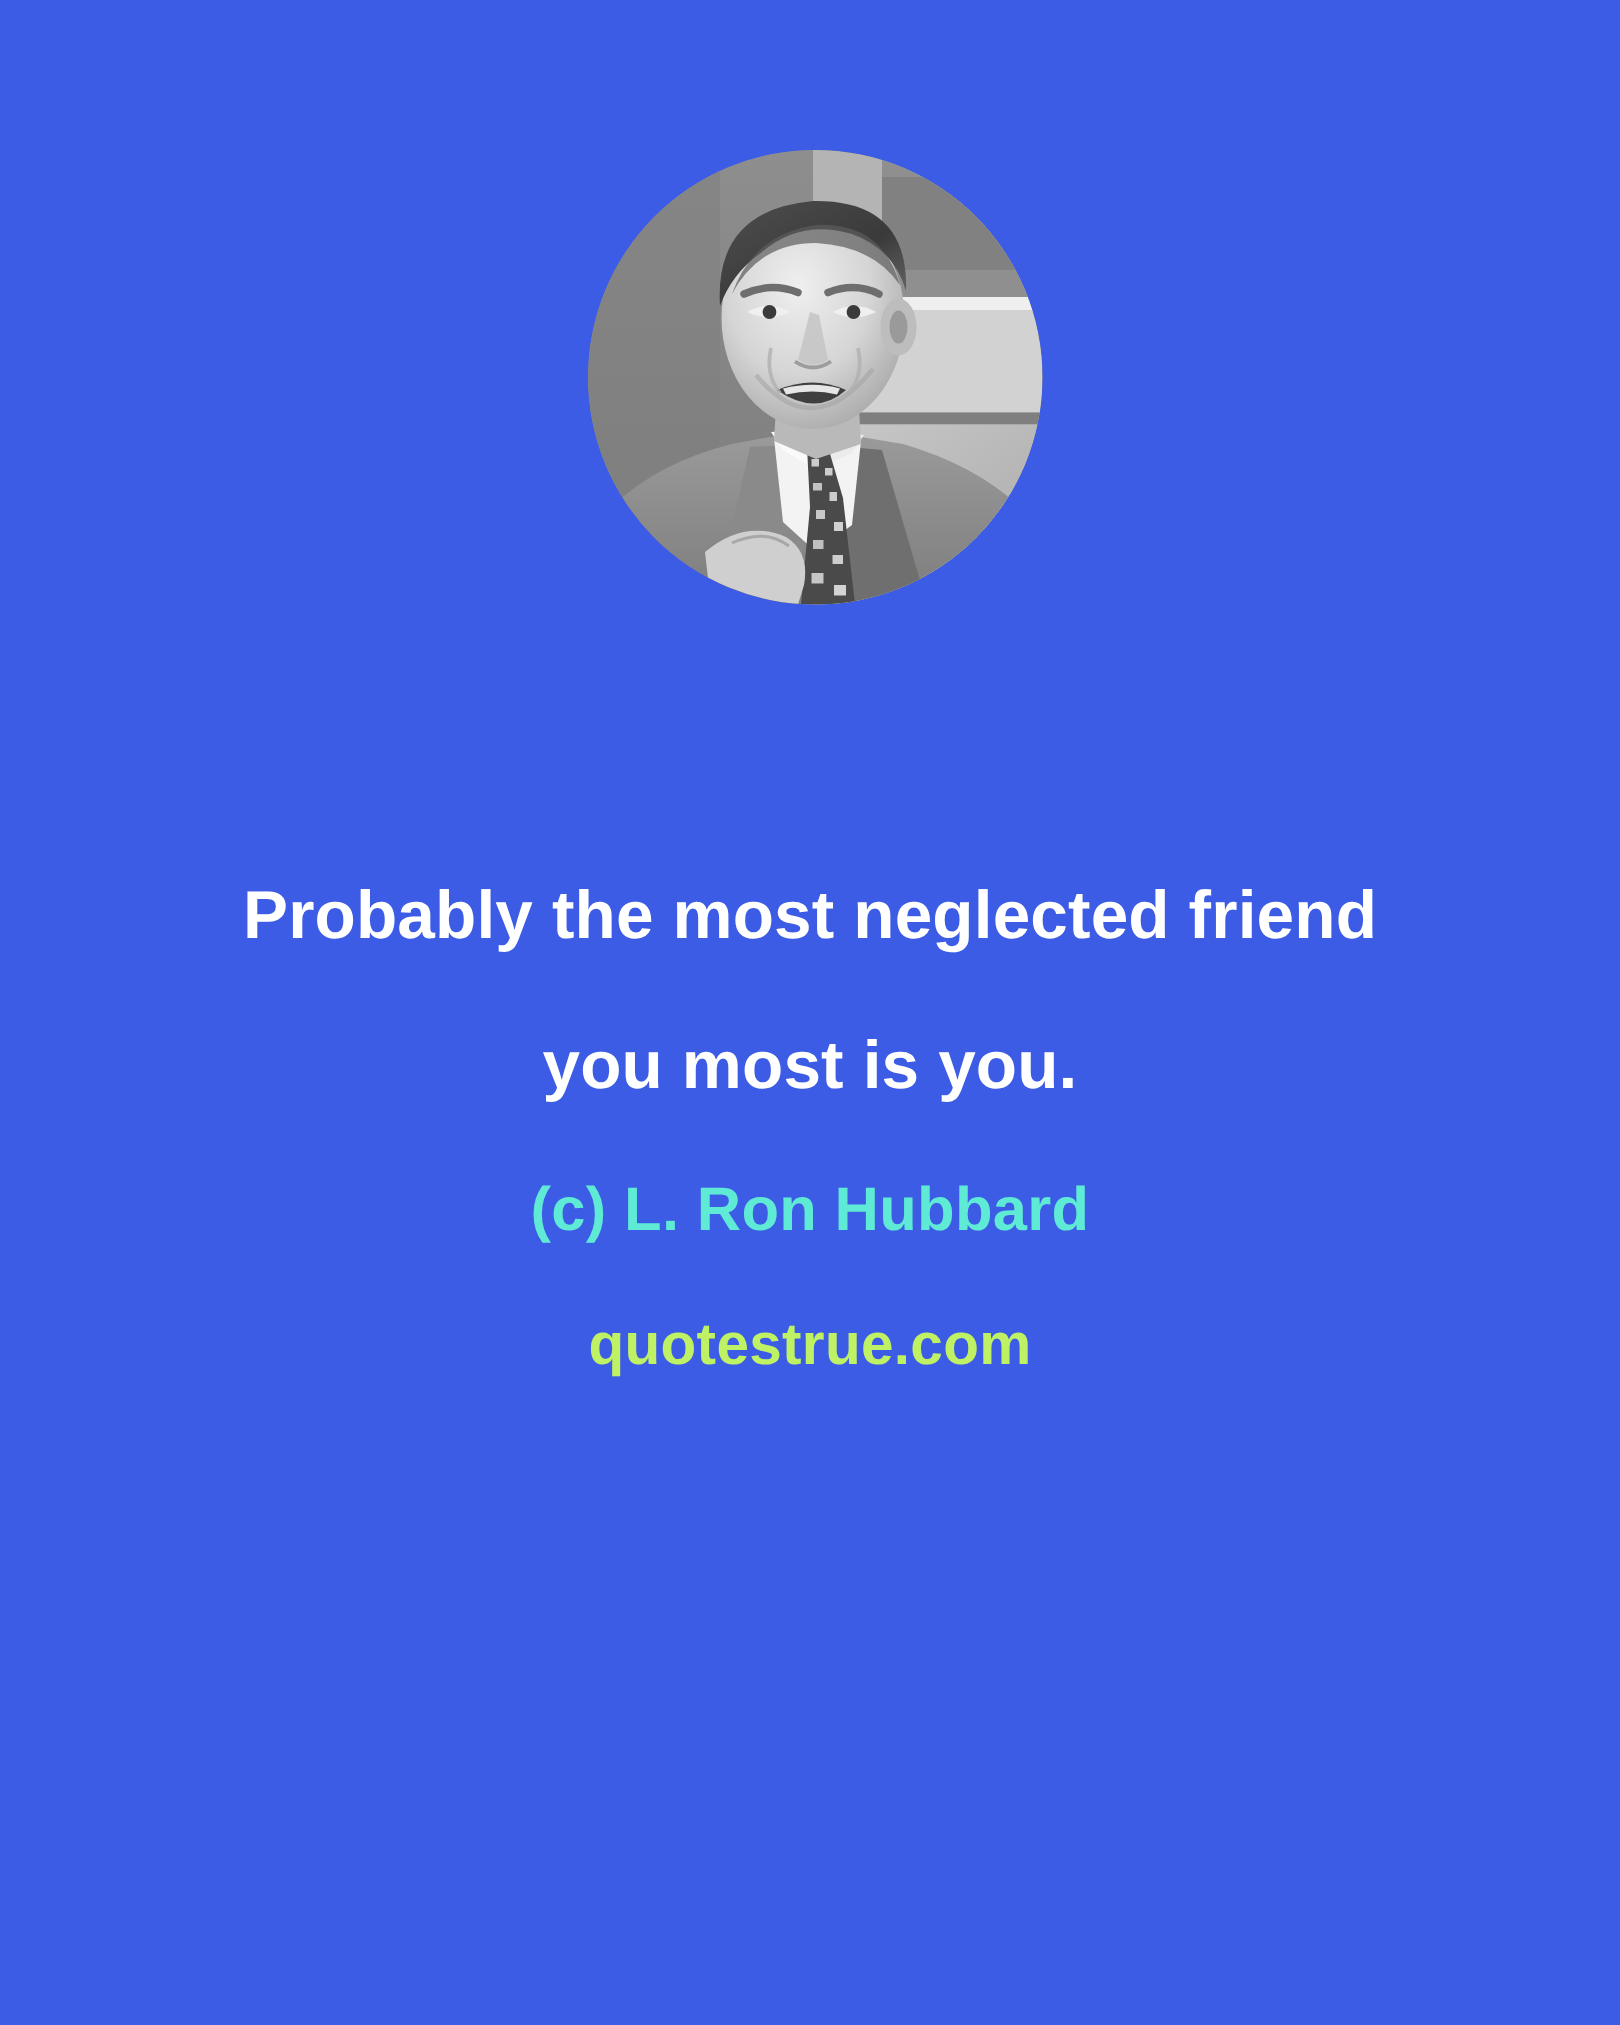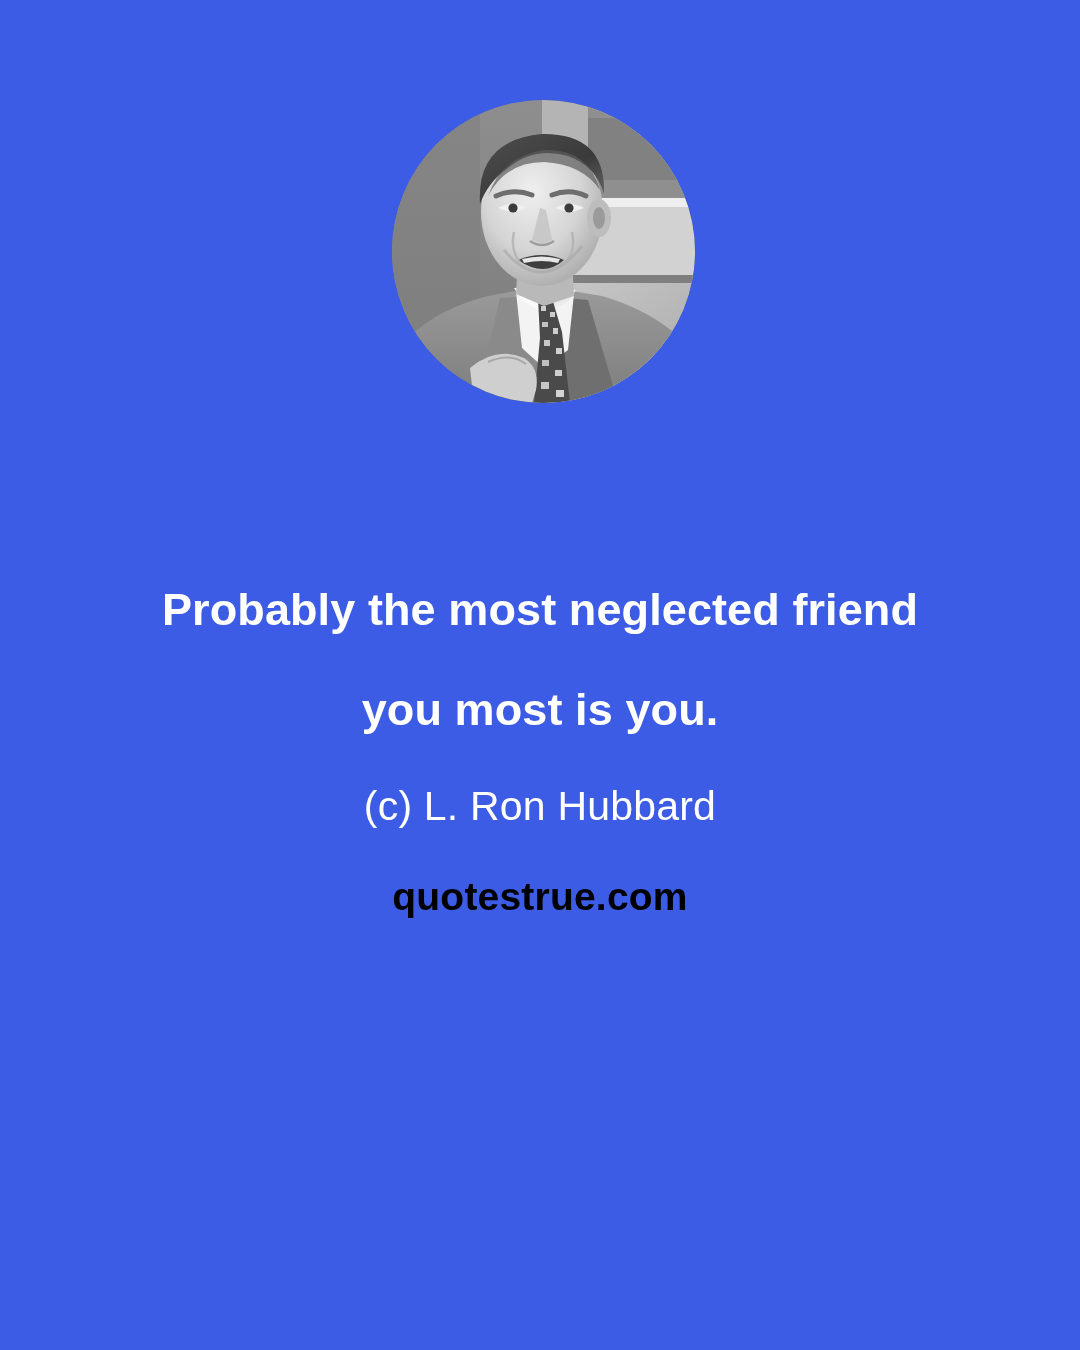--- a/index.html
+++ b/index.html
@@ -46,29 +46,29 @@
   .quote-line {
     color: #ffffff;
     font-size: 45px;
     line-height: 100px;
     font-weight: 600;
     letter-spacing: 0.1px;
     white-space: nowrap;
   }
   #attribution-line {
     margin-top: 20px;
-    color: #ffffff;
+    color: #5eead4;
     font-size: 41px;
     line-height: 52px;
-    font-weight: 400;
+    font-weight: 700;
     letter-spacing: 0.2px;
   }
   #source-line {
     margin-top: 40px;
-    color: #000000;
+    color: #bef264;
     font-size: 39px;
     line-height: 50px;
     font-weight: 600;
     letter-spacing: 0.2px;
   }
 </style>
 </head>
 <body>
 
 <div id="card">

